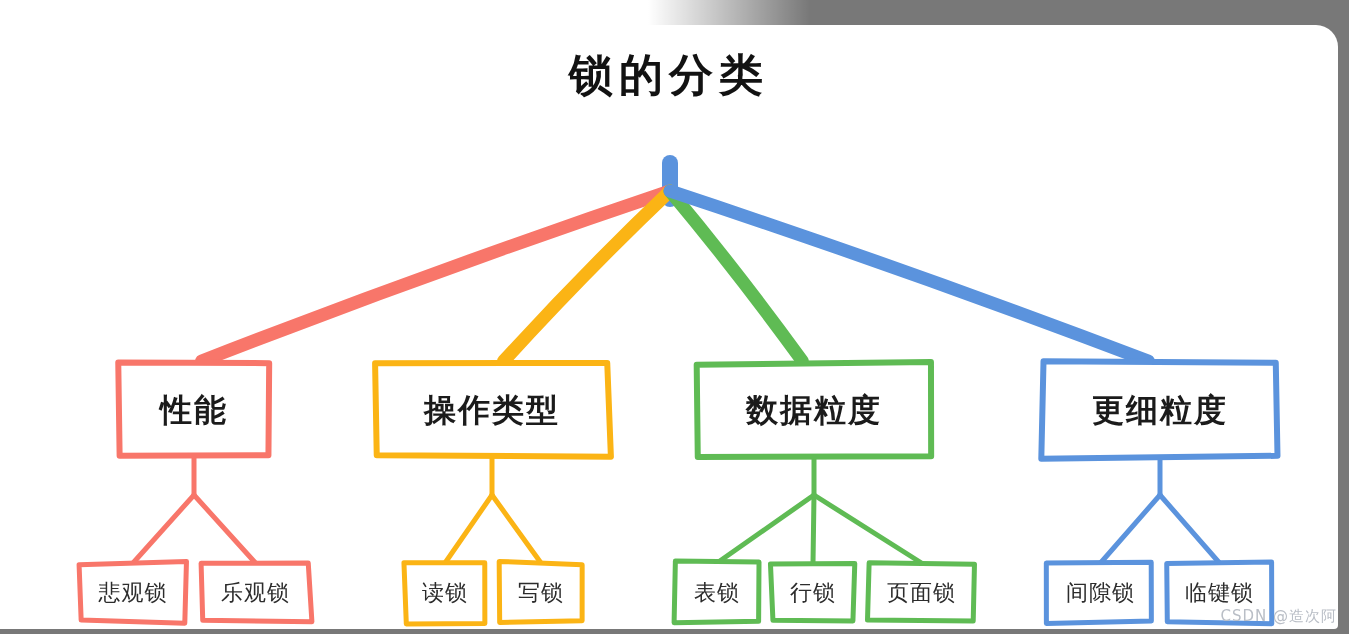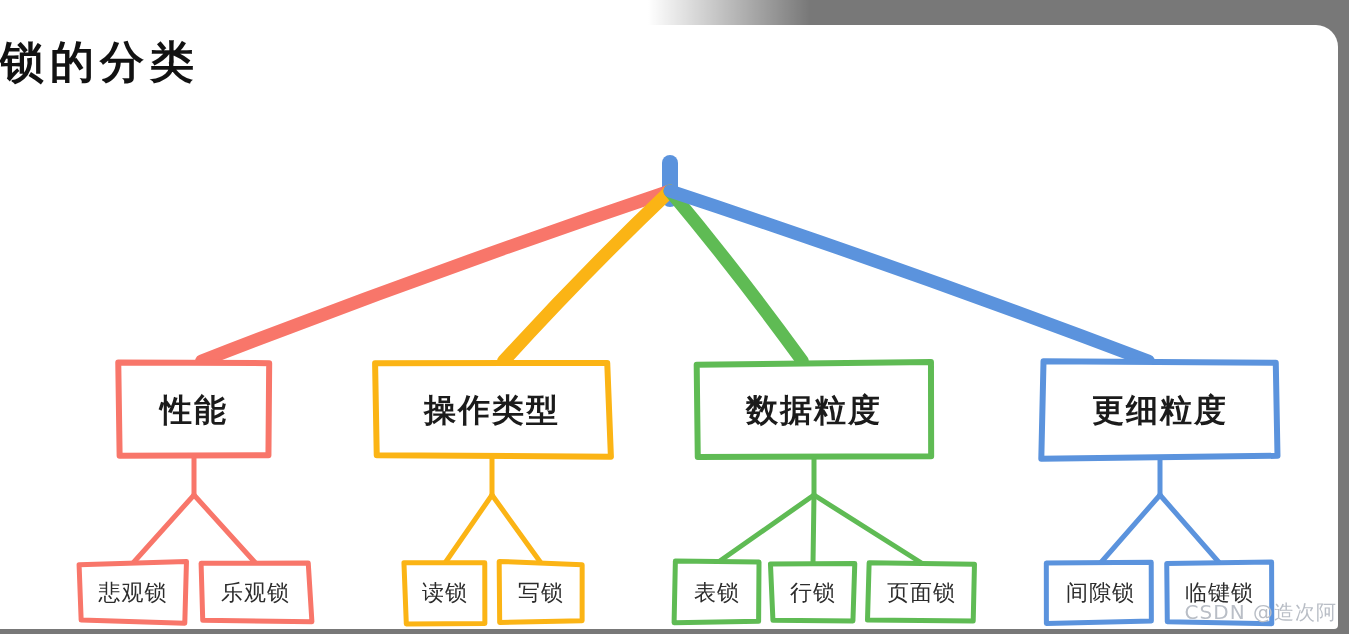--- a/index.html
+++ b/index.html
@@ -40,22 +40,23 @@
     background: #ffffff;
     border-top-right-radius: 22px;
     border-bottom-right-radius: 4px;
     overflow: hidden;
     z-index: 2;
   }
 
   
   #page-title {
     position: absolute;
-    left: 0; top: 8px;
+    left: 0; top: 21px;
     width: 1338px;
+    text-align: center;
     font-size: 44px;
     font-weight: 700;
     letter-spacing: 6px;
     color: #121212;
     font-family: Liberation Serif, serif;
     white-space: nowrap;
   }
 
   
   #mindmap-svg {
@@ -100,21 +101,21 @@
   }
   .root-stub {
     stroke-linecap: round;
   }
 
   
   #watermark {
     position: absolute;
     right: 12px;
     bottom: 8px;
-    font-size: 20px;
+    font-size: 15px;
     color: #b9bec6;
     letter-spacing: 1px;
     font-family: "DejaVu Sans", "Liberation Sans", sans-serif;
     white-space: nowrap;
     z-index: 3;
     pointer-events: none;
   }
 </style>
 </head>
 <body>

